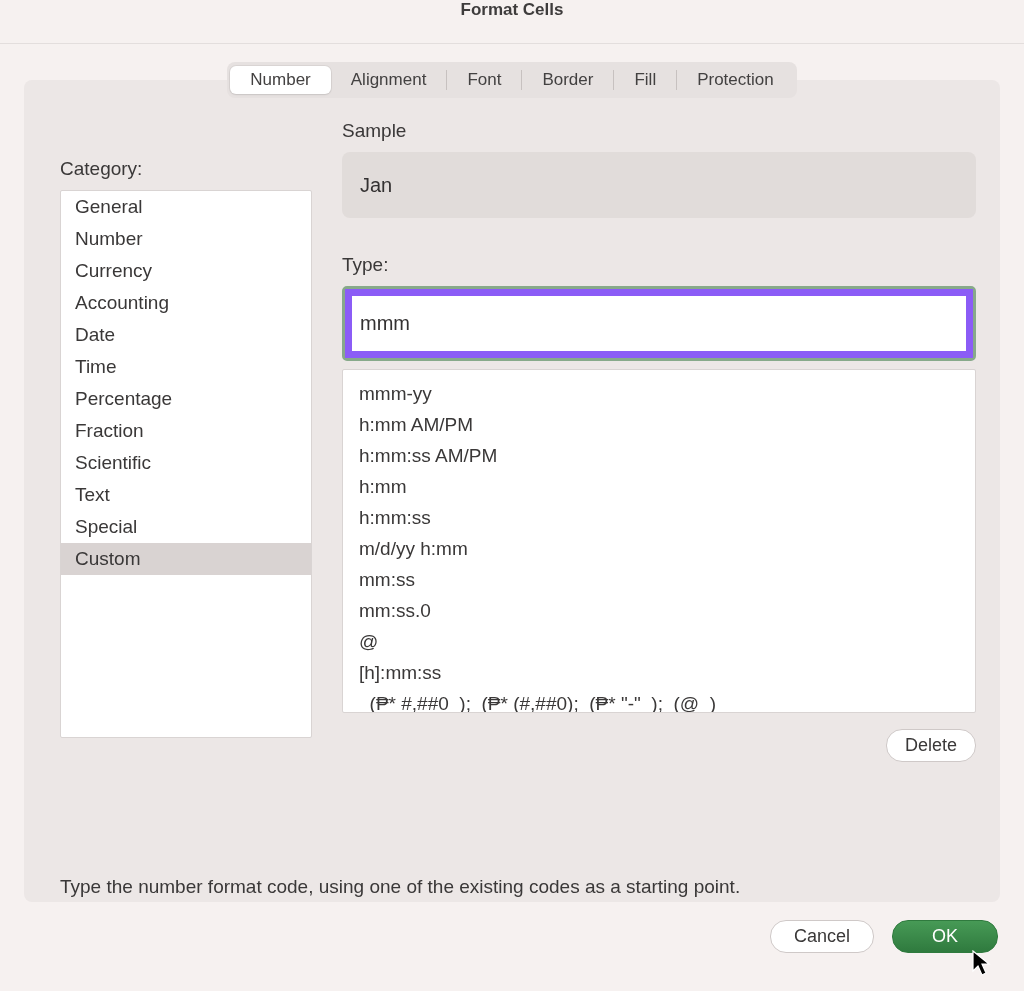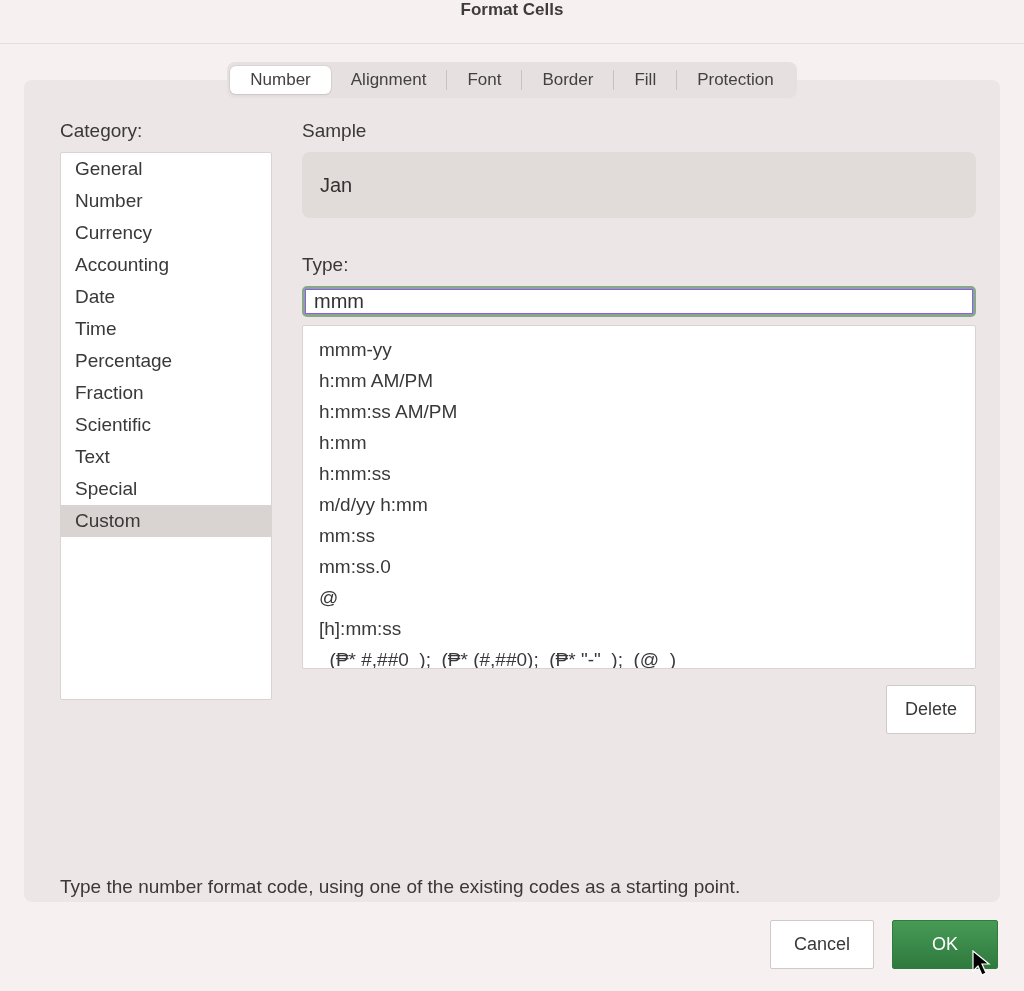--- a/index.html
+++ b/index.html
@@ -67,22 +67,23 @@
     margin-top: -18px;
     padding-top: 40px;
     z-index: 0;
   }
   .tabbar-wrap { position:relative; z-index:2;}
   .content-row {
     display: flex;
     gap: 30px;
   }
   .left-col {
-    width: 212px;
+    width: 252px;
     flex: none;
+    margin-top: 38px;
   }
   .right-col {
     flex: 1;
     min-width: 0;
   }
   .section-label {
     font-size: 19px;
     color: #3a3838;
     margin-bottom: 10px;
   }
@@ -116,23 +117,23 @@
     color: #333131;
   }
   .type-input-wrap {
     border: 3px solid #87a98a;
     border-radius: 5px;
     background:#ffffff;
     margin-bottom: 8px;
   }
   .type-input {
     width: 100%;
-    border: 1px solid #8b5cf6;
+    border: 7px solid #8b5cf6;
     font-size: 20px;
-    padding: 0 8px;
+    padding: 16px 8px;
     color: #333131;
     outline: none;
     background: #ffffff;
   }
   .format-list {
     background: #ffffff;
     border: 1px solid #d9d4d3;
     border-radius: 2px;
     height: 344px;
     overflow: hidden;
@@ -145,22 +146,22 @@
     line-height: 27px;
     white-space: nowrap;
   }
   .delete-row {
     display: flex;
     justify-content: flex-end;
     margin-top: 16px;
   }
   .btn {
     font-size: 18px;
-    padding: 13px 18px;
-    border-radius: 2px;
+    padding: 5px 18px;
+    border-radius: 16px;
     border: 1px solid #cfc9c8;
     background: #ffffff;
     color: #3a3838;
     cursor: default;
   }
   .hint {
     position: absolute;
     left: 36px;
     right: 24px;
     bottom: 4px;

